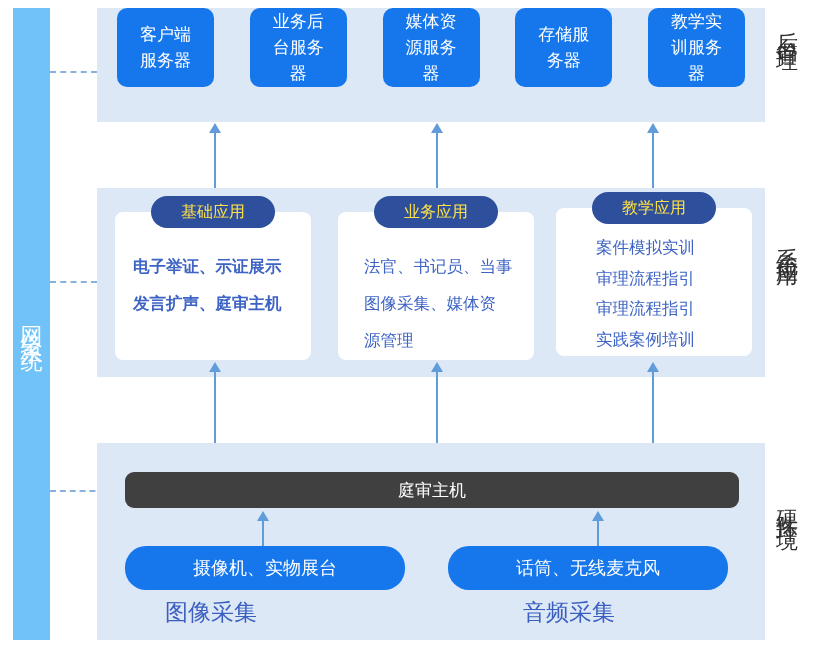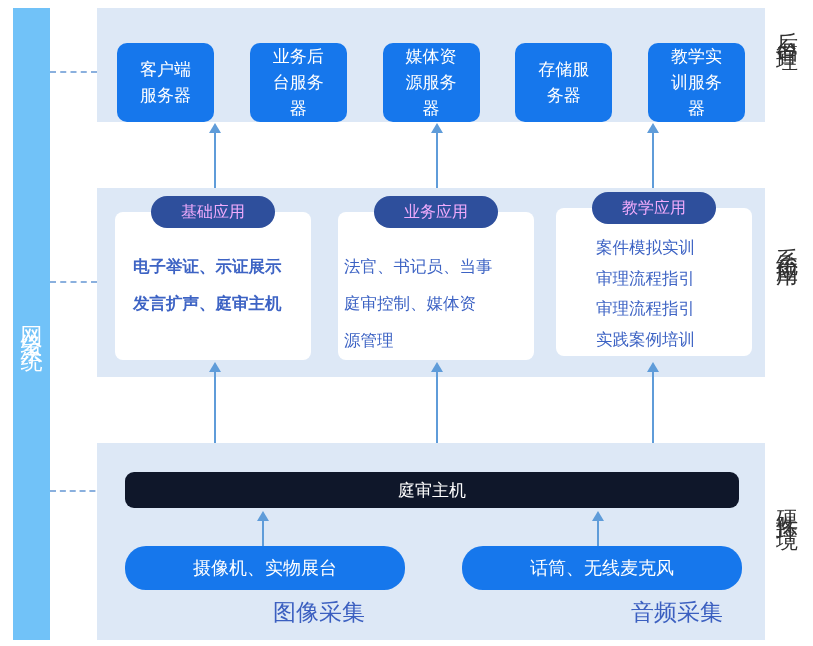--- a/index.html
+++ b/index.html
@@ -13,49 +13,49 @@
     position:absolute;inset:0;display:flex;align-items:center;justify-content:center;
     writing-mode:vertical-rl;color:#ffffff;font-size:22px;letter-spacing:8px;font-weight:500;
   }
   
   .section{position:absolute;left:97px;width:668px;background:#dde8f6;}
   .sec-top{top:8px;height:114px;}
   .sec-mid{top:188px;height:189px;}
   .sec-bot{top:443px;height:197px;}
   
   .server-row{position:absolute;left:117px;top:8px;width:628px;height:114px;
-    display:flex;justify-content:space-between;align-items:flex-end;}
+    display:flex;justify-content:space-between;align-items:flex-start;}
   .server-box{
     width:97px;height:79px;background:#1677ec;border-radius:10px;color:#fff;
     display:flex;flex-direction:column;align-items:center;justify-content:center;
     font-size:17px;line-height:26px;font-weight:500;text-align:center;
   }
   
   .card{position:absolute;background:#ffffff;border-radius:8px;width:196px;height:148px;}
   .pill{
     position:absolute;top:-16px;left:50%;transform:translateX(-50%);
-    min-width:124px;height:32px;background:#2e4f9c;border-radius:16px;color:#f0abfc;
+    min-width:124px;height:32px;background:#2e4f9c;border-radius:16px;color:#fde047;
     display:flex;align-items:center;justify-content:center;font-size:16px;font-weight:500;
     padding:0 14px;box-sizing:border-box;white-space:nowrap;
   }
   .card-body{color:#3d63c4;font-size:16.5px;font-weight:500;}
   .body-a{padding:36px 14px 0 18px;line-height:37px;font-weight:bold;}
-  .body-b{padding:36px 14px 0 6px;line-height:37px;}
+  .body-b{padding:36px 14px 0 26px;line-height:37px;}
   .body-c{padding:24px 14px 0 40px;line-height:30.5px;}
   
   .host-bar{
-    position:absolute;left:125px;top:472px;width:614px;height:36px;background:#0f172a;border-radius:9px;
+    position:absolute;left:125px;top:472px;width:614px;height:36px;background:#404040;border-radius:9px;
     color:#fff;font-size:17px;font-weight:500;display:flex;align-items:center;justify-content:center;
   }
   .device-box{
     position:absolute;top:546px;width:280px;height:44px;background:#1677ec;border-radius:21px;
     color:#fff;font-size:18px;display:flex;align-items:center;justify-content:center;
   }
   .cat-label{
-    position:absolute;top:597px;width:200px;text-align:right;
+    position:absolute;top:597px;width:200px;text-align:left;
     color:#3b5fc0;font-size:23px;font-weight:500;
   }
   
   .side-label{
     position:absolute;left:772px;writing-mode:vertical-rl;
     color:#303030;font-size:22px;letter-spacing:6px;font-weight:500;
   }
   
   .arrow{position:absolute;width:12px;display:flex;flex-direction:column;align-items:center;}
   .arrow::before{content:'';width:0;height:0;border-left:6px solid transparent;
@@ -116,21 +116,21 @@
     <div class="card-body body-a">
         <div class="ln">电子举证、示证展示</div>
         <div class="ln">发言扩声、庭审主机</div>
       </div>
   </div>
 
   <div class="card" style="left:338px;top:212px">
     <div class="pill">业务应用</div>
     <div class="card-body body-b">
         <div class="ln">法官、书记员、当事</div>
-        <div class="ln">庭审控制、媒体资</div>
+        <div class="ln">图像采集、媒体资</div>
         <div class="ln">源管理</div>
       </div>
   </div>
 
   <div class="card" style="left:556px;top:208px">
     <div class="pill">教学应用</div>
     <div class="card-body body-c">
         <div class="ln">案件模拟实训</div>
         <div class="ln">审理流程指引</div>
         <div class="ln">审理流程指引</div>
@@ -143,21 +143,21 @@
   <div class="arrow" style="left:647px;top:362px;height:110px"></div>
 
   <div class="section sec-bot"></div>
 
   <div class="host-bar">庭审主机</div>
 
   <div class="arrow" style="left:257px;top:511px;height:35px"></div>
   <div class="arrow" style="left:592px;top:511px;height:35px"></div>
 
   <div class="device-box" style="left:125px">摄像机、实物展台</div>
-  <div class="device-box" style="left:462px">话筒、无线麦克风</div>
+  <div class="device-box" style="left:448px">话筒、无线麦克风</div>
 
   <div class="cat-label" style="left:165px">图像采集</div>
   <div class="cat-label" style="left:523px">音频采集</div>
 
   <div class="side-label" style="top:14px">后台管理</div>
   <div class="side-label" style="top:230px">系统应用</div>
   <div class="side-label" style="top:492px">硬件环境</div>
 
 </div>
 

